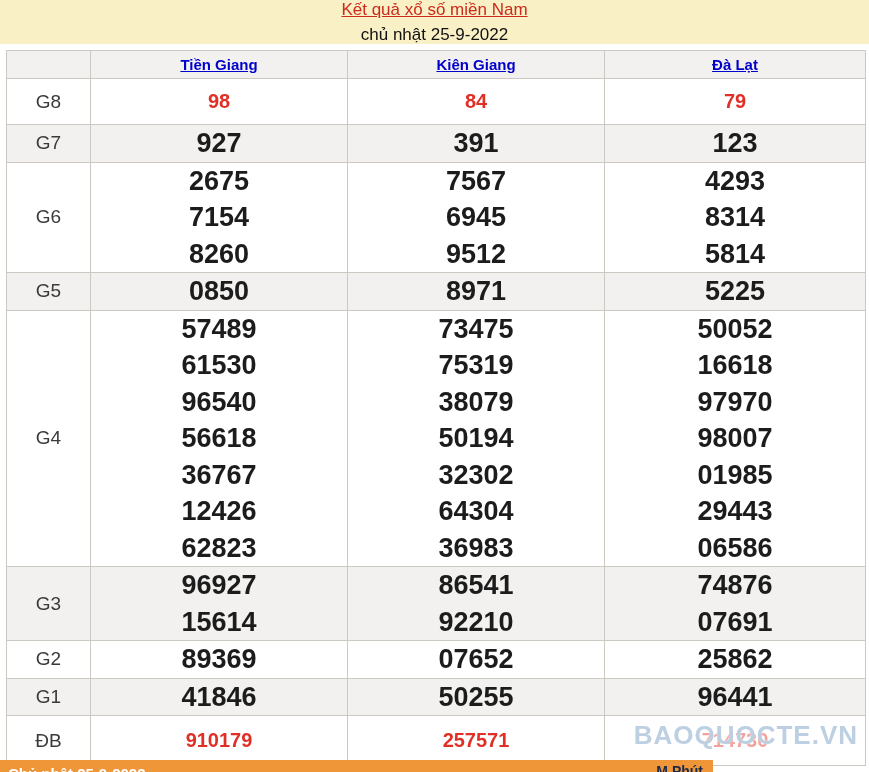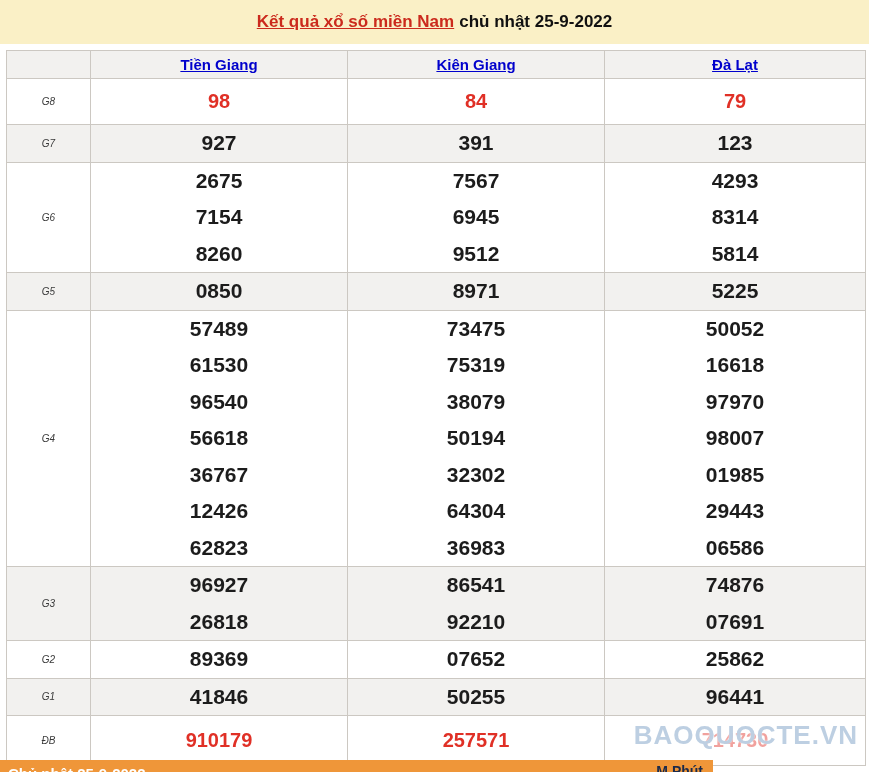--- a/index.html
+++ b/index.html
@@ -15,21 +15,21 @@
   }
   *{box-sizing:border-box;margin:0;padding:0;}
   html,body{width:869px;background:#fff;}
   body{
     font-family:"Liberation Sans","DejaVu Sans",sans-serif;
     width:869px;height:772px;overflow:hidden;position:relative;
   }
   .title-band{
     width:869px;height:44px;background:var(--band-yellow);
     display:flex;align-items:center;justify-content:center;
-    font-size:17px;font-weight:bold;gap:5px;
+    font-size:17px;font-weight:normal;gap:5px;flex-direction:column;
   }
   .title-band a{color:var(--title-red);text-decoration:underline;cursor:pointer;}
   .title-band .title-rest{color:#111;}
   .gap{height:6px;background:#fff;}
   table.results{
     border-collapse:collapse;table-layout:fixed;
     margin-left:6px;width:859px;background:#fff;
   }
   table.results col.c0{width:84px;}
   table.results col.c1{width:257px;}
@@ -37,23 +37,23 @@
   table.results col.c3{width:261px;}
   table.results th,table.results td{
     border:1px solid var(--border-gray);
     text-align:center;vertical-align:middle;padding:0;
   }
   thead tr{height:28px;background:var(--shade-gray);}
   thead th a{
     color:var(--link-blue);font-weight:bold;font-size:15px;
     text-decoration:underline;cursor:pointer;
   }
-  td.label{font-size:10px;color:var(--label-gray);font-weight:normal;font-style:italic;}
+  td.label{font-size:19px;color:var(--label-gray);font-weight:normal;}
   td.vals .num{
-    font-weight:bold;font-size:21px;color:var(--num-black);
+    font-weight:bold;font-size:27px;color:var(--num-black);
     line-height:36.5px;white-space:nowrap;
   }
   tr.shade{background:var(--shade-gray);}
   tr.hl .num{color:var(--accent-red);font-size:20px;}
   tr.row-0 .num{line-height:45px;}
   tr.row-8 .num{line-height:49px;}
   .watermark{
     position:absolute;right:6px;top:720px;z-index:5;
     font-size:26px;font-weight:bold;letter-spacing:1px;
     color:rgba(183,203,224,0.92);
@@ -183,21 +183,21 @@
           <div class="num">98007</div>
           <div class="num">01985</div>
           <div class="num">29443</div>
           <div class="num">06586</div>
         </td>
       </tr>
       <tr class="row-5 shade">
         <td class="label">G3</td>
         <td class="vals">
           <div class="num">96927</div>
-          <div class="num">26818</div>
+          <div class="num">15614</div>
         </td>
         <td class="vals">
           <div class="num">86541</div>
           <div class="num">92210</div>
         </td>
         <td class="vals">
           <div class="num">74876</div>
           <div class="num">07691</div>
         </td>
       </tr>

